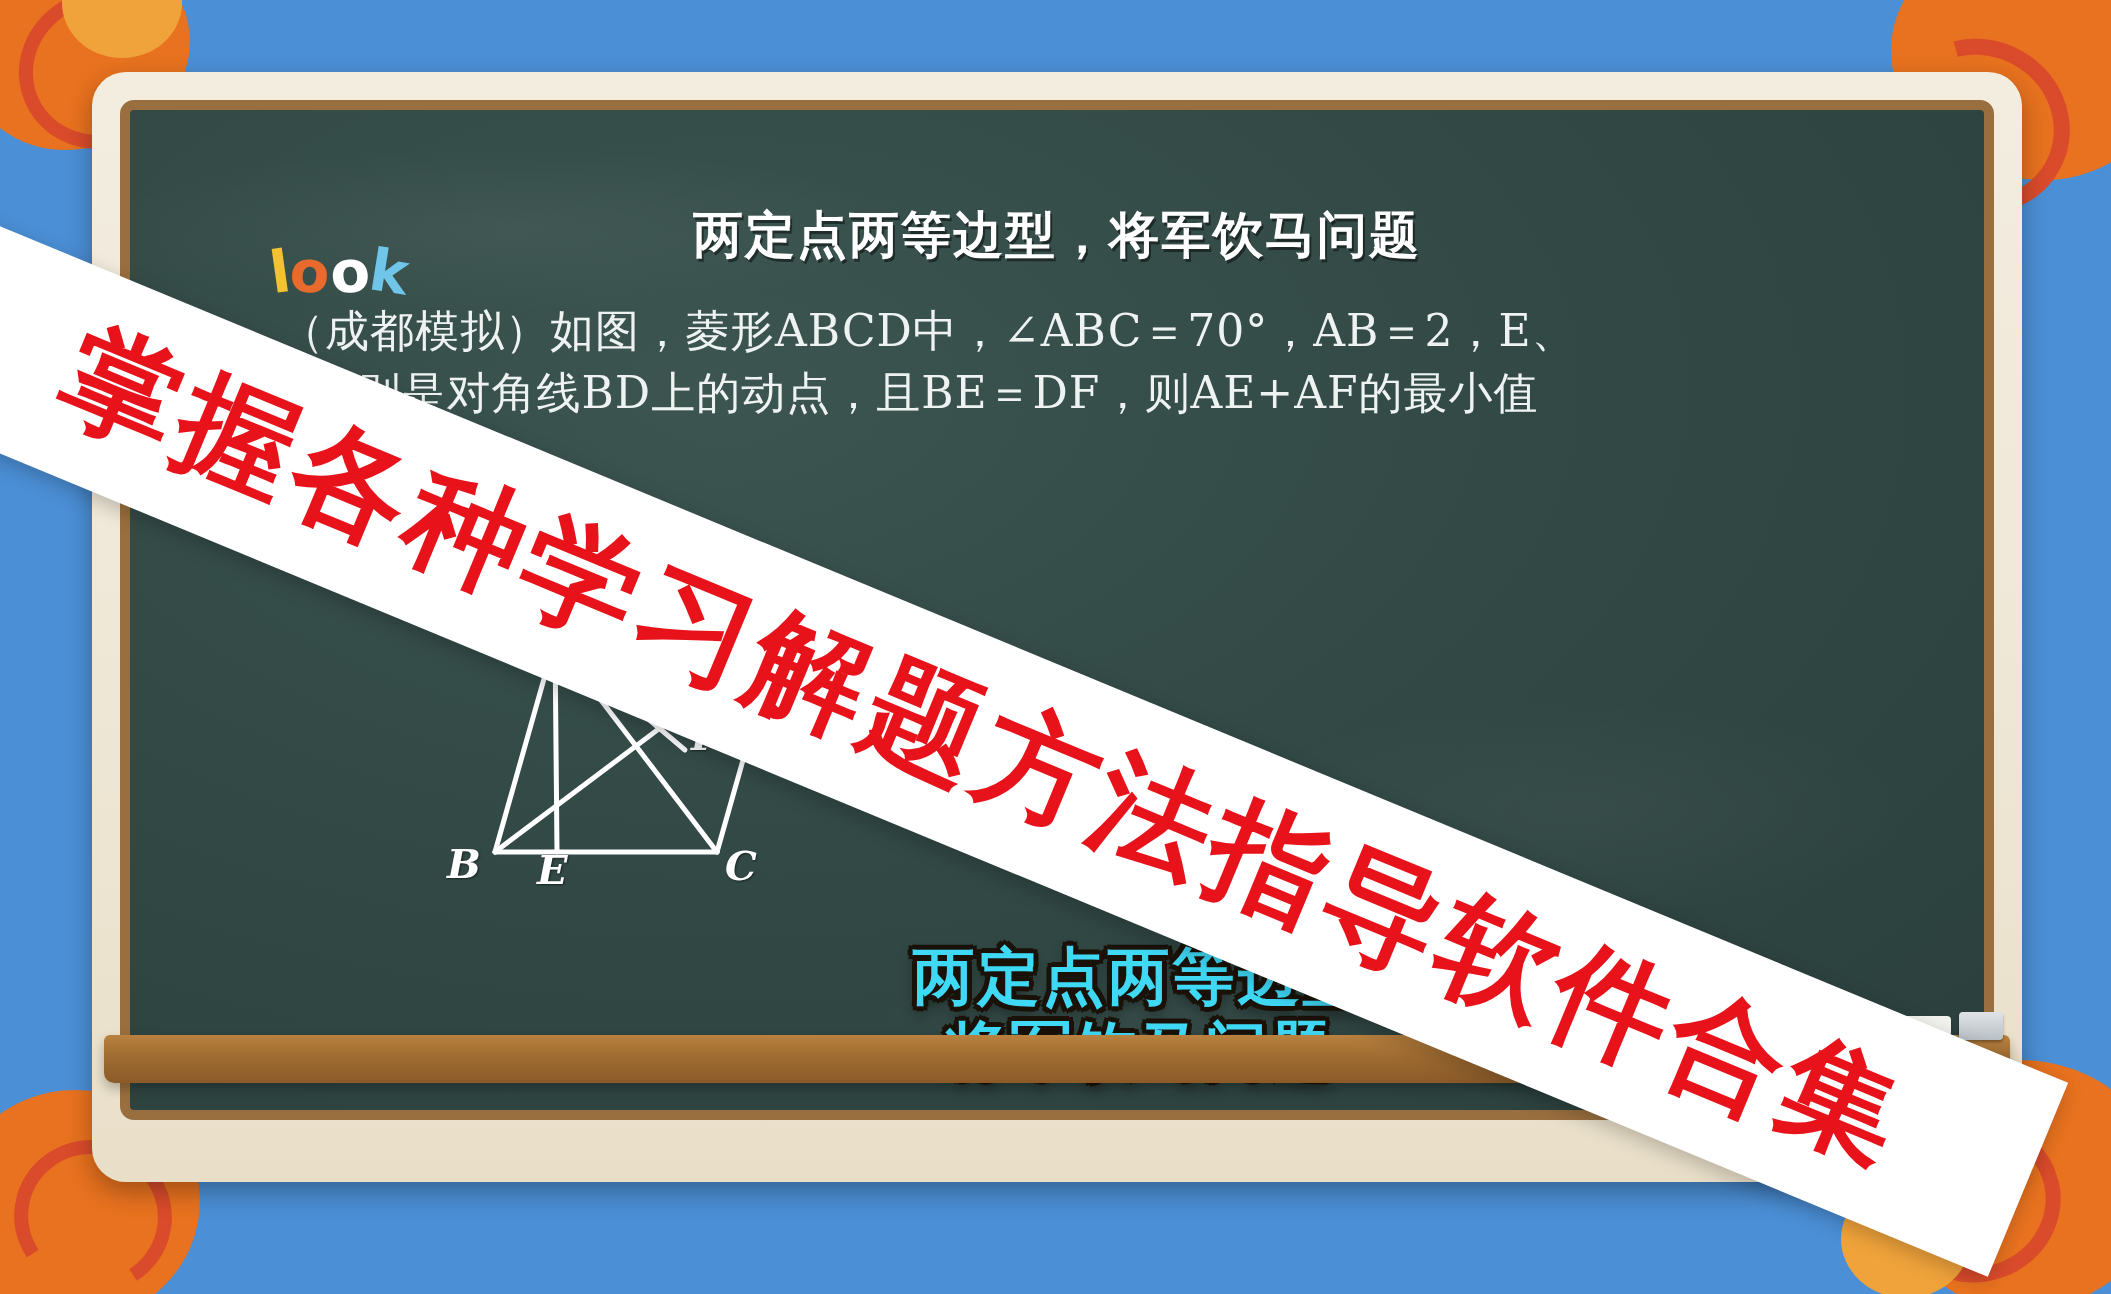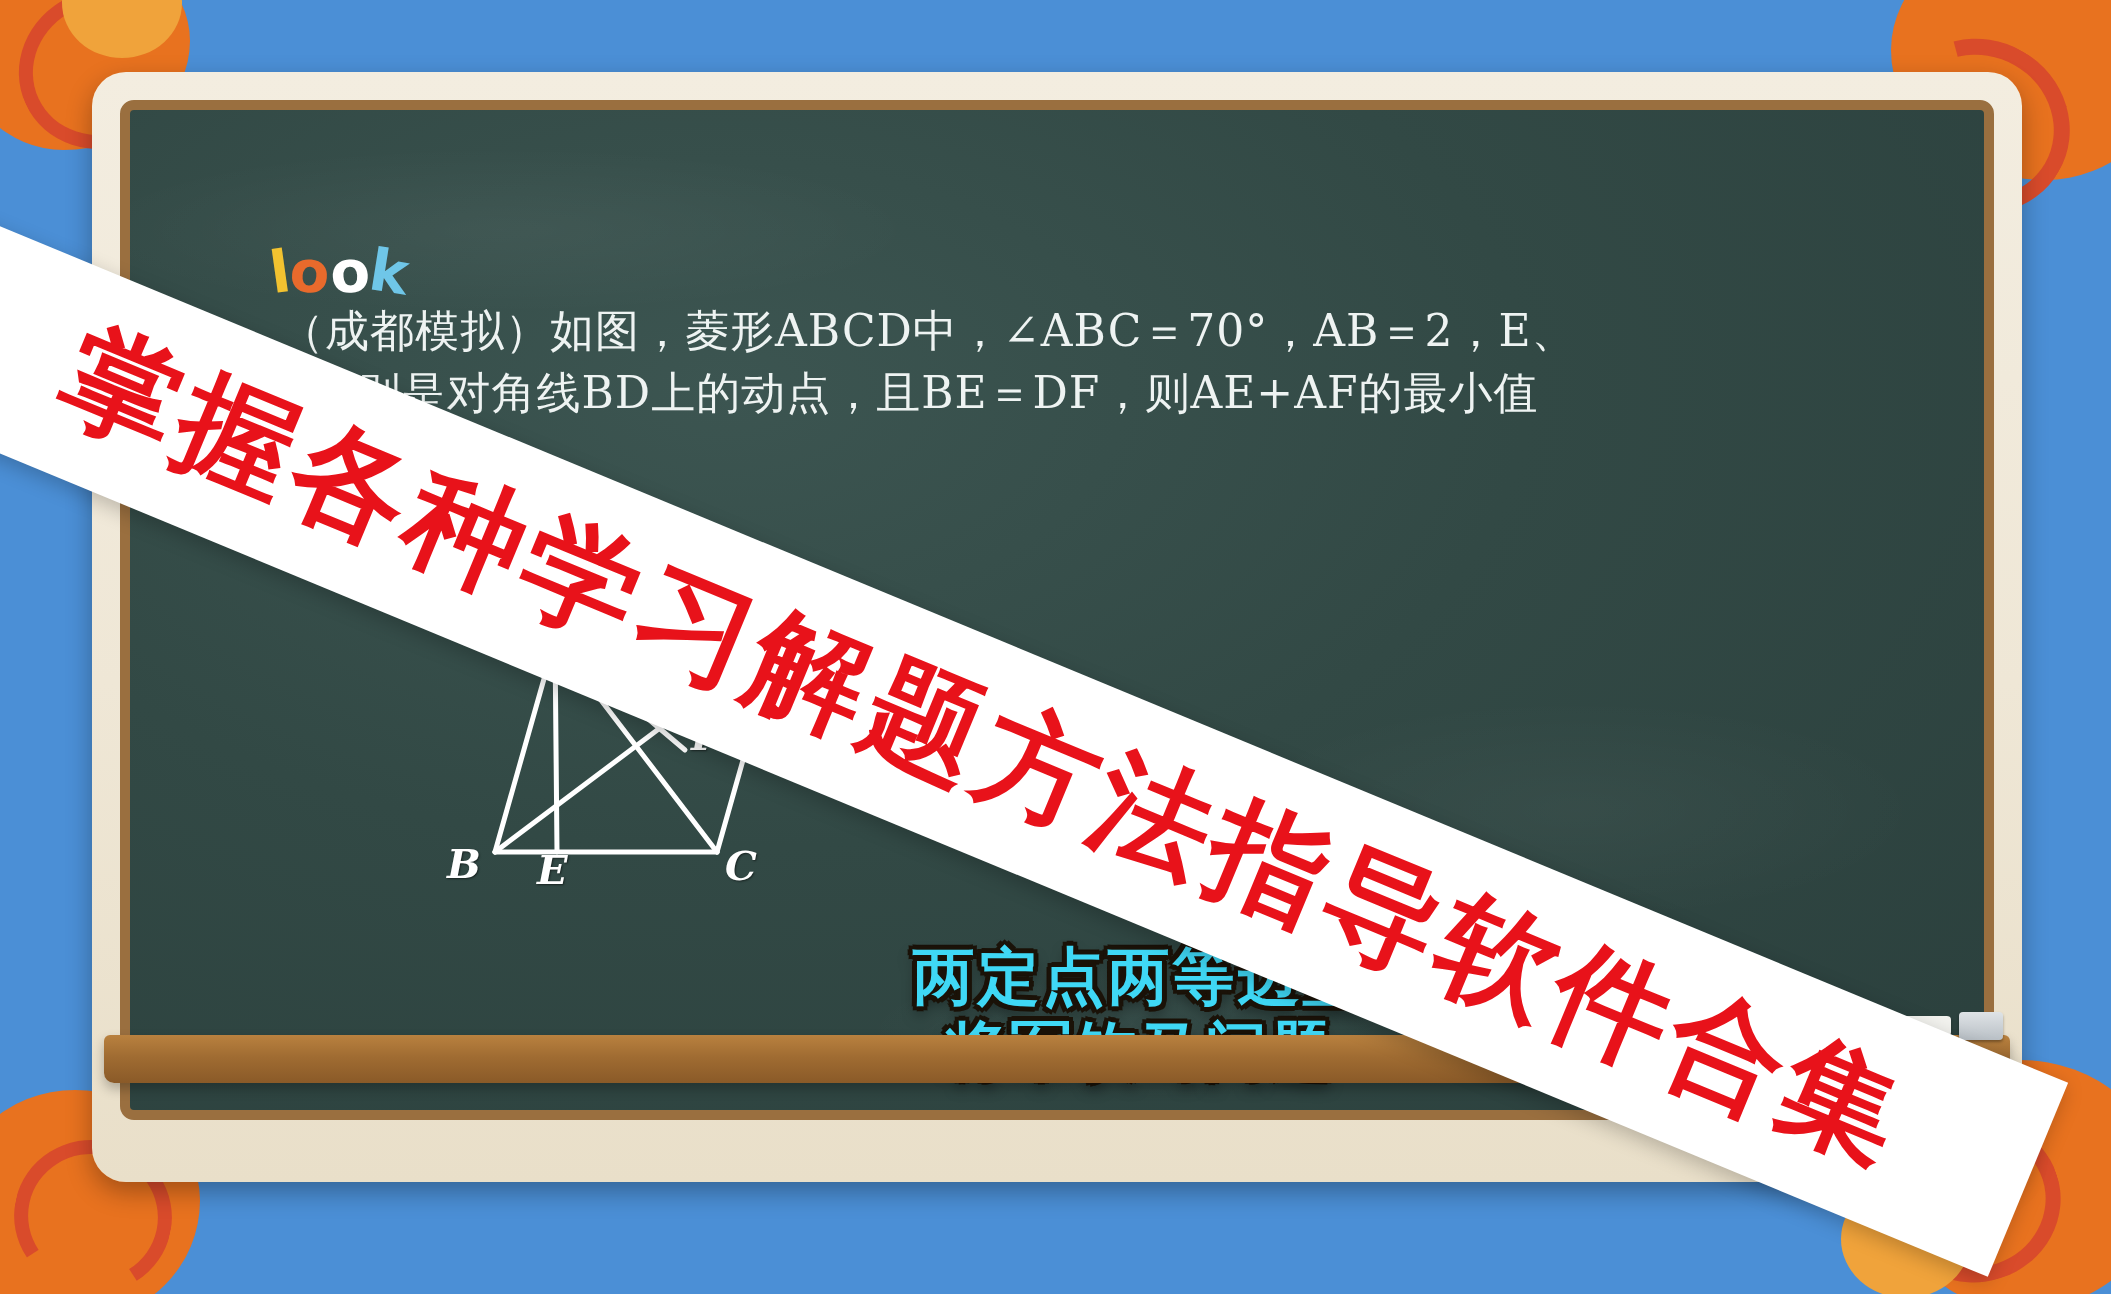--- a/index.html
+++ b/index.html
@@ -151,20 +151,21 @@
   <div class="deco" style="right:140px;top:1180px;width:130px;height:118px;background:#f0a33b;border-radius:50%;"></div>
 
   <div id="board-frame"></div>
 
   <div id="board-inner">
 
     <div id="doodle">
       <span style="color:#f2c230;transform:rotate(-8deg);">l</span><span style="color:#e86a2c;transform:rotate(6deg);">o</span><span style="color:#ffffff;transform:rotate(-4deg);">o</span><span style="color:#6fc6e8;transform:rotate(9deg);">k</span>
     </div>
 
+    <div class="board-title">两定点两等边型，将军饮马问题</div>
 
     <div class="problem">
       <div>（成都模拟）如图，菱形ABCD中，∠ABC＝70°，AB＝2，E、</div>
       <div>F分别是对角线BD上的动点，且BE＝DF，则AE+AF的最小值</div>
       <div>
         <span>为</span><span class="blank-line"></span>
       </div>
     </div>
 
     <div id="figure">

